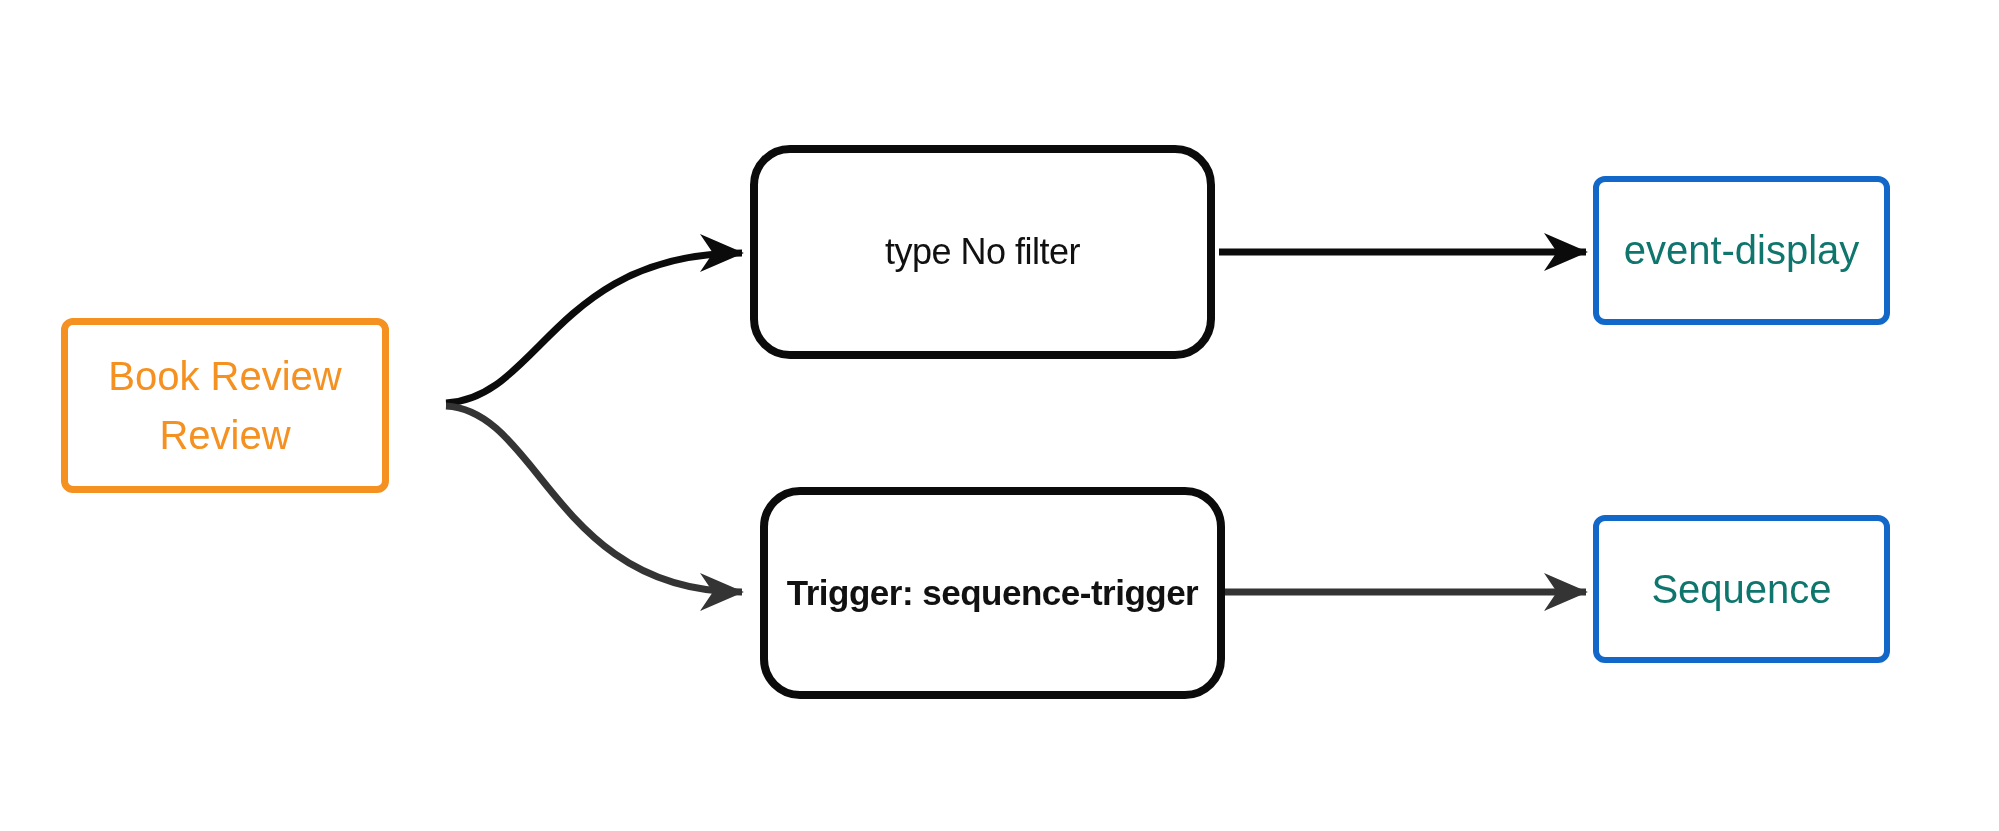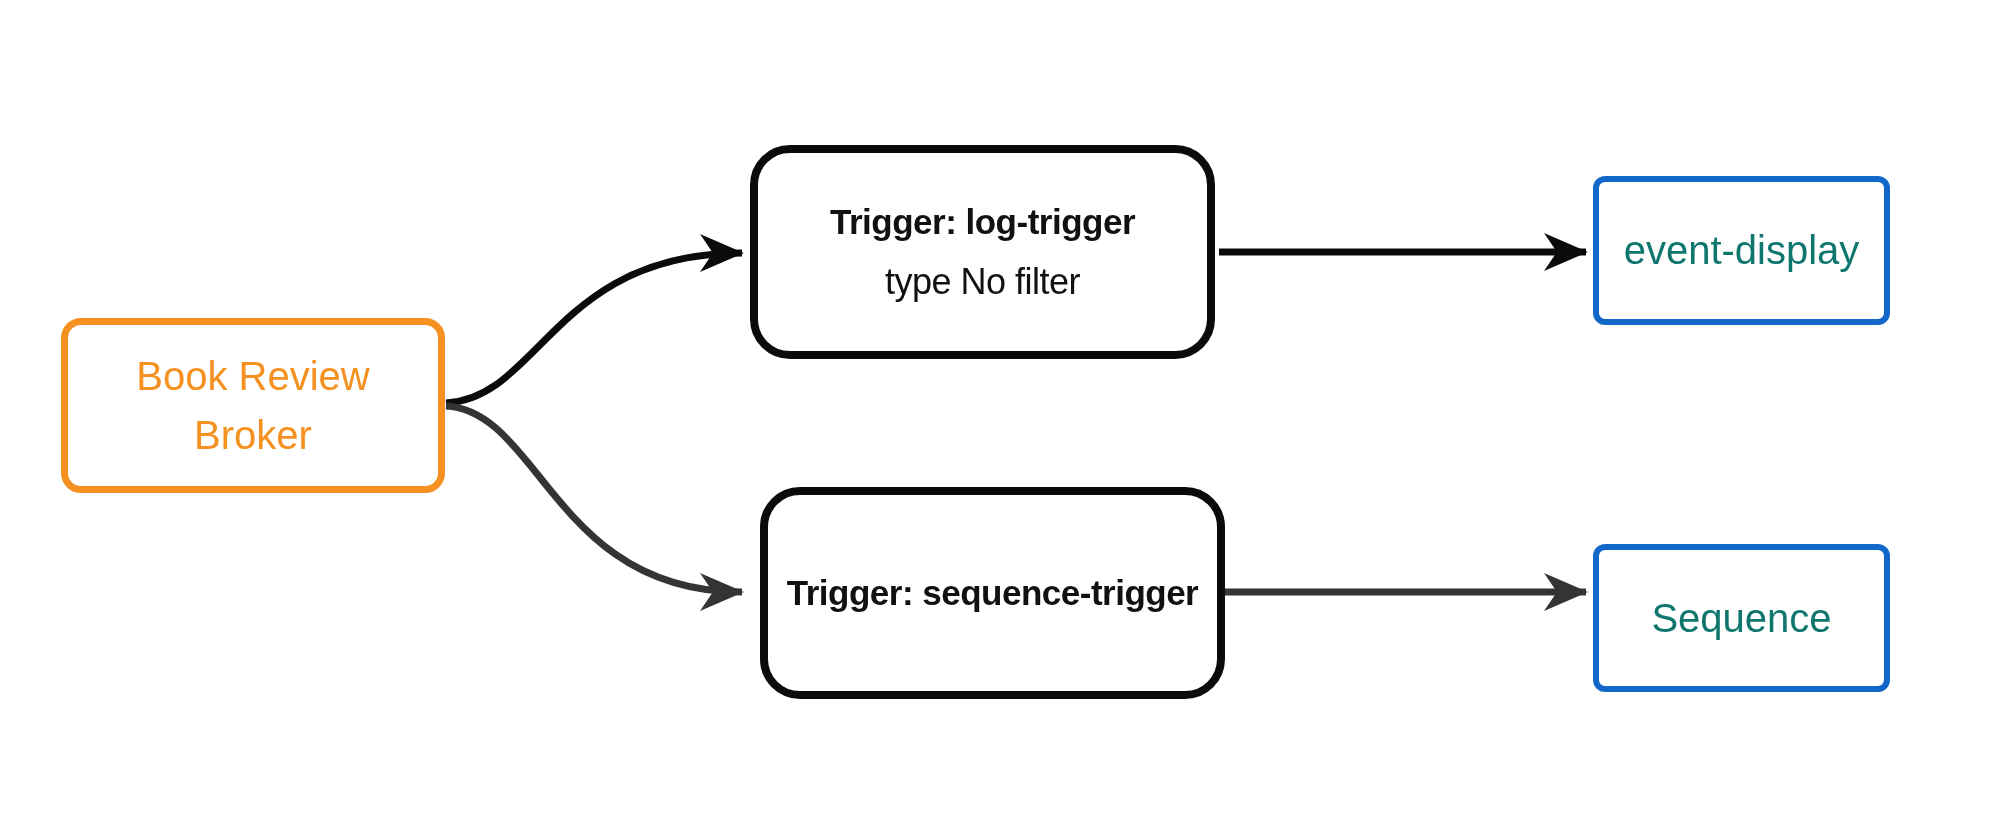--- a/index.html
+++ b/index.html
@@ -35,23 +35,23 @@
     background: #ffffff;
     display: flex;
     flex-direction: column;
     align-items: center;
     justify-content: center;
     text-align: center;
     white-space: nowrap;
   }
   .node-broker {
     left: 61px; top: 318px;
-    width: 384px; height: 175px;
+    width: 328px; height: 175px;
     border: 7px solid #F59120;
-    border-radius: 20px;
+    border-radius: 12px;
     color: #F59120;
     font-size: 40px;
     line-height: 59px;
   }
   .node-trigger {
     border: 8px solid #0b0b0b;
     border-radius: 40px;
     color: #111111;
   }
   .node-trigger-1 {
@@ -78,21 +78,21 @@
     border-radius: 12px;
     color: #0f766e;
     font-size: 40px;
   }
   .node-sink-1 {
     left: 1593px; top: 176px;
     width: 297px; height: 149px;
   }
   .node-sink-2 {
     left: 1593px; top: 515px;
-    width: 297px; height: 148px; margin-top: 29px;
+    width: 297px; height: 148px;
   }
 </style>
 </head>
 <body>
 
 <div class="canvas">
 
   <svg class="edge-layer" viewBox="0 0 1999 831" xmlns="http://www.w3.org/2000/svg">
     <defs>
       <marker id="ah-black" viewBox="0 0 12 12" refX="11" refY="6" markerWidth="46" markerHeight="46" markerUnits="userSpaceOnUse" orient="auto">
@@ -103,25 +103,24 @@
       </marker>
     </defs>
     <path class="edge black" d="M446,403 C540,398 555,253 742,253" marker-end="url(#ah-black)"></path>
     <path class="edge black" d="M1219,252 L1586,252" marker-end="url(#ah-black)"></path>
     <path class="edge gray" d="M446,406 C540,411 555,592 742,592" marker-end="url(#ah-gray)"></path>
     <path class="edge gray" d="M1219,592 L1586,592" marker-end="url(#ah-gray)"></path>
   </svg>
 
   <div class="node node-broker">
     <div>Book Review</div>
-    <div>Broker</div>
+    <div>Review</div>
   </div>
 
   <div class="node node-trigger node-trigger-1">
-    <div class="trigger-title">Trigger: log-trigger</div>
     <div class="trigger-subtitle">type No filter</div>
   </div>
 
   <div class="node node-trigger node-trigger-2">
     <div class="trigger-title">Trigger: sequence-trigger</div>
   </div>
 
   <div class="node node-sink node-sink-1">
     <div>event-display</div>
   </div>

